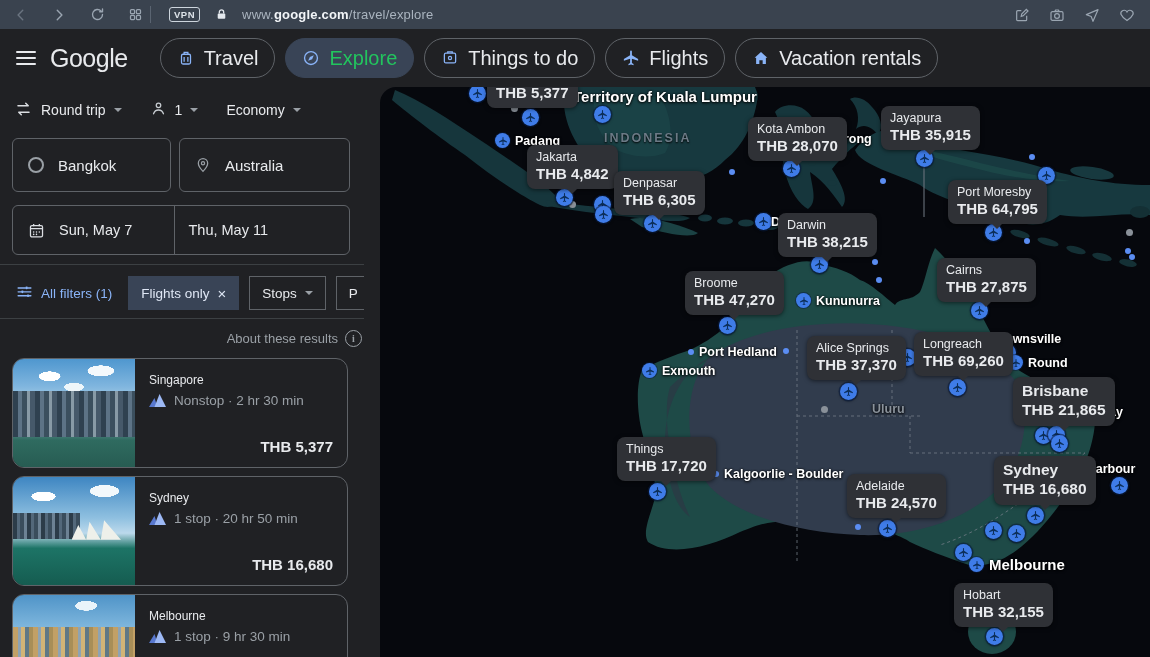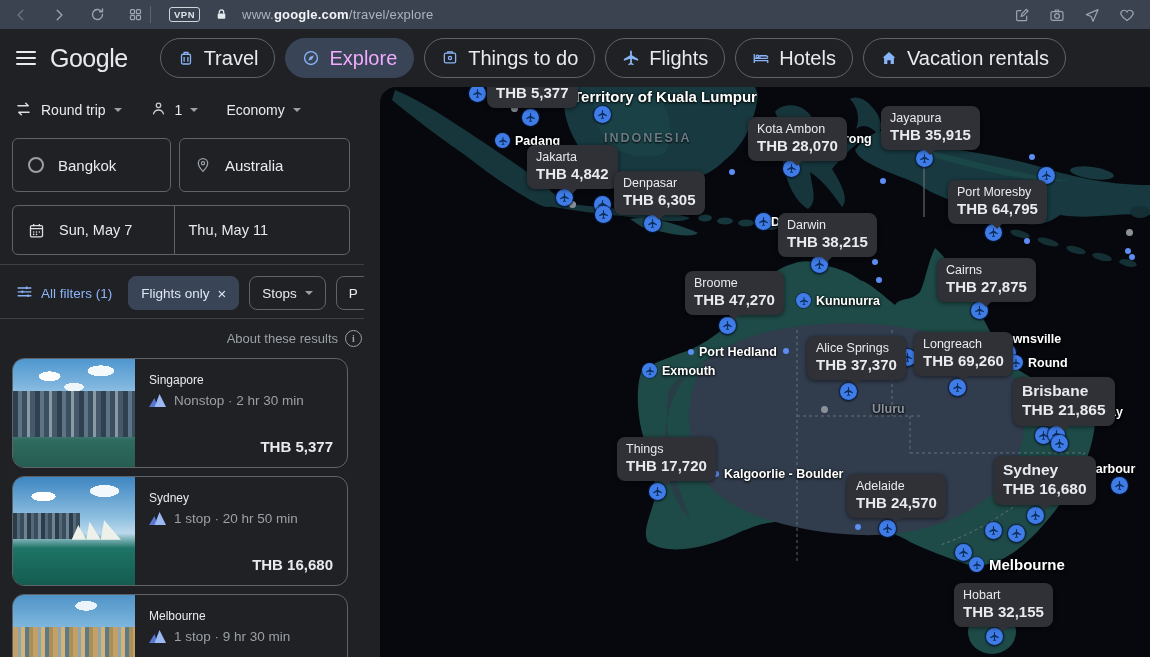--- a/index.html
+++ b/index.html
@@ -17,21 +17,21 @@
   .url b{color:#f2f5f8;font-weight:700;}
   .bb-right{position:absolute;right:14px;top:0;height:29px;display:flex;align-items:center;gap:17px;}
 
   
   .gheader{position:absolute;top:29px;left:0;width:1150px;height:58px;background:#202124;display:flex;align-items:center;}
   .hamburger{width:20px;height:14px;margin-left:16px;display:flex;flex-direction:column;justify-content:space-between;cursor:pointer;}
   .hamburger i{display:block;height:2px;background:#e8eaed;border-radius:1px;}
   .glogo{font-size:25px;font-weight:500;color:#e8eaed;margin-left:14px;letter-spacing:-.5px;}
   .pills{display:flex;align-items:center;gap:10px;margin-left:32px;}
   .pill{height:38px;display:flex;align-items:center;gap:9px;padding:0 16px;border:1px solid #5f6368;border-radius:20px;font-size:20px;color:#e8eaed;cursor:pointer;white-space:nowrap;}
-  .pill.selected{background:#394456;border-color:#394456;color:#f0abfc;font-weight:500;}
+  .pill.selected{background:#394456;border-color:#394456;color:#22c55e;font-weight:500;}
   .pill-icon{display:flex;align-items:center;}
   .pill-icon svg{display:block}
 
   
   .sidebar{position:absolute;top:87px;left:0;width:380px;height:570px;background:#202124;}
   .ctrl-row{position:absolute;top:13px;left:14px;display:flex;align-items:center;gap:6px;font-size:14px;color:#e8eaed;}
   .ctrl{display:flex;align-items:center;gap:8px;margin-right:22px;cursor:pointer;}
   .caret{width:0;height:0;border:4px solid transparent;border-top-color:#9aa0a6;margin-top:4px;}
   .field{position:absolute;border:1px solid #5f6368;border-radius:6px;display:flex;align-items:center;background:#202124;cursor:pointer;}
   .f-origin{top:51px;left:12px;width:157px;height:52px;}
@@ -39,21 +39,21 @@
   .f-dates{top:118px;left:12px;width:336px;height:48px;}
   .field .ficon{margin:0 14px 0 15px;display:flex;align-items:center;}
   .ring{width:12px;height:12px;border:2px solid #9aa0a6;border-radius:50%;}
   .ftext{font-size:15px;font-weight:500;color:#e8eaed;}
   .date-split{display:flex;align-items:center;width:100%;height:100%;}
   .date-cell{display:flex;align-items:center;flex:1;height:100%;}
   .vline{width:1px;height:100%;background:#5f6368;}
   .sep{position:absolute;left:0;width:364px;height:1px;background:#3c4043;}
   .filters-row{position:absolute;top:183px;left:0;width:364px;height:46px;display:flex;align-items:center;overflow:hidden;}
   .allfilters{display:flex;align-items:center;gap:8px;color:#8ab4f8;font-size:13.5px;font-weight:500;margin:0 16px 0 16px;cursor:pointer;white-space:nowrap;}
-  .chip{height:32px;display:flex;align-items:center;gap:8px;padding:0 12px;border:1px solid #5f6368;border-radius:8px;font-size:13.5px;font-weight:500;color:#e8eaed;margin-right:10px;cursor:pointer;white-space:nowrap;flex:none;}
+  .chip{height:32px;display:flex;align-items:center;gap:8px;padding:0 12px;border:1px solid #5f6368;border-radius:0;font-size:13.5px;font-weight:500;color:#e8eaed;margin-right:10px;cursor:pointer;white-space:nowrap;flex:none;}
   .chip.selected-removable{background:#394456;border-color:#394456;color:#dfe7f5;}
   .chip .x{font-size:15px;color:#dfe7f5;}
   .chip.partial{min-width:40px;}
   .about-row{position:absolute;top:243px;right:18px;display:flex;align-items:center;gap:7px;color:#9aa0a6;font-size:13px;}
   .info-ic{width:15px;height:15px;border:1.4px solid #9aa0a6;border-radius:50%;display:flex;align-items:center;justify-content:center;font-size:10px;font-weight:700;color:#9aa0a6;font-family:"Liberation Serif",serif;}
 
   
   .cards{position:absolute;top:271px;left:12px;width:336px;}
   .result-card{position:relative;width:334px;height:108px;border:1px solid #5f6368;border-radius:12px;margin-bottom:8px;overflow:hidden;cursor:pointer;background:#202124;}
   .card-img{position:absolute;left:0;top:0;width:122px;height:100%;overflow:hidden;}
@@ -207,32 +207,20 @@
           </span>
           <span>Things to do</span>
         </div>
         <div class="pill">
           <span class="pill-icon">
             <svg width="18" height="18" viewBox="0 0 24 24">
               <path d="M21.5 15.6v-2.2l-8.3-5V3.3a1.2 1.2 0 1 0-2.4 0v5.1l-8.3 5v2.2l8.3-2.6v5.5l-2.2 1.6v1.7l3.4-1 3.4 1v-1.7l-2.2-1.6v-5.5z" fill="#8ab4f8"></path>
             </svg>
           </span>
           <span>Flights</span>
-        </div>
-        <div class="pill">
-          <span class="pill-icon">
-            <svg width="18" height="18" viewBox="0 0 24 24">
-              <g fill="none" stroke="#8ab4f8" stroke-width="1.7">
-                <path d="M3 6.5v12M3 15.5h18v3M3 12.5h18"></path>
-                <circle cx="7.2" cy="9.8" r="1.7"></circle>
-                <path d="M10.5 11.5V9h8a2.5 2.5 0 0 1 2.5 2.5"></path>
-              </g>
-            </svg>
-          </span>
-          <span>Hotels</span>
         </div>
         <div class="pill">
           <span class="pill-icon">
             <svg width="18" height="18" viewBox="0 0 24 24">
               <path d="M12 4l8.5 7.5H18.5V20h-4.3v-5h-4.4v5H5.5v-8.5H3.5z" fill="#8ab4f8"></path>
             </svg>
           </span>
           <span>Vacation rentals</span>
         </div>
       </div>

